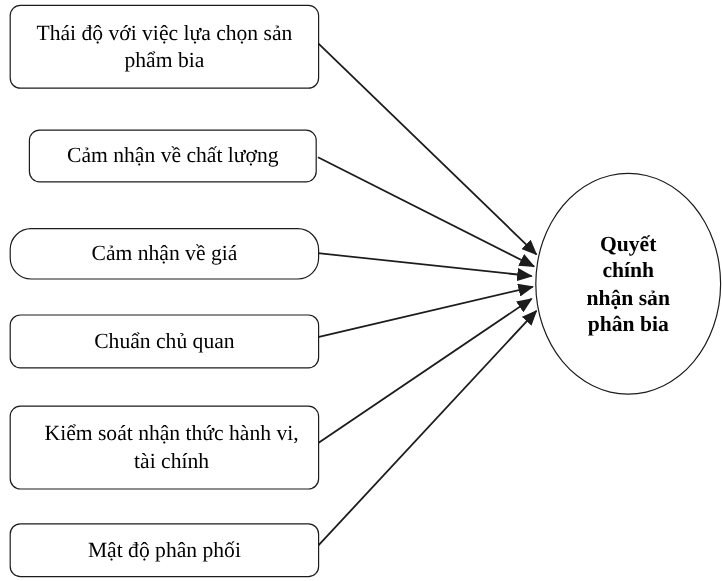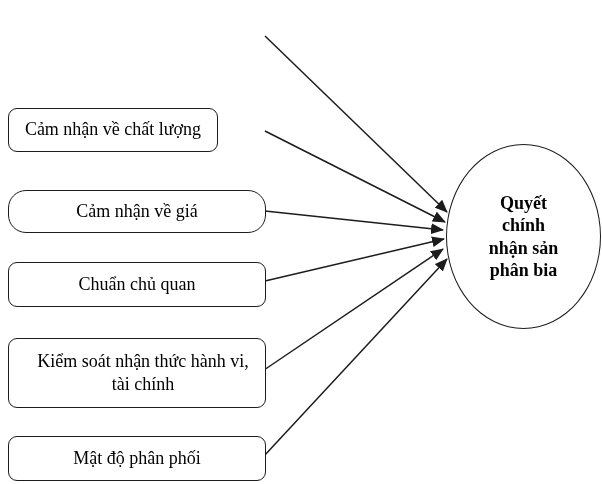--- a/index.html
+++ b/index.html
@@ -54,21 +54,21 @@
     flex-direction: column;
     align-items: center;
     justify-content: center;
     font-size: 18px;
     font-weight: bold;
     line-height: 1.25;
     z-index: 2;
   }
   
   .box-1 { left: 8px;  top: 4px;   width: 258px; height: 70px; }
-  .box-2 { left: 8px;  top: 108px; width: 210px; height: 44px; }
+  .box-2 { left: 24px;  top: 108px; width: 240px; height: 44px; }
   .box-3 { left: 8px;  top: 190px; width: 258px; height: 43px; border-radius: 18px; }
   .box-4 { left: 8px;  top: 262px; width: 258px; height: 45px; }
   .box-5 { left: 8px;  top: 338px; width: 258px; height: 70px; padding-left: 24px; }
   .box-6 { left: 8px;  top: 436px; width: 258px; height: 45px; }
 </style>
 </head>
 <body>
 
 <div class="canvas">
 
@@ -79,20 +79,23 @@
       </marker>
     </defs>
     <line x1="265" y1="36" x2="447" y2="212" stroke="#1c1c1c" stroke-width="1.5" marker-end="url(#arrowhead)"></line>
     <line x1="265" y1="131" x2="445" y2="222" stroke="#1c1c1c" stroke-width="1.5" marker-end="url(#arrowhead)"></line>
     <line x1="265" y1="211" x2="443" y2="230" stroke="#1c1c1c" stroke-width="1.5" marker-end="url(#arrowhead)"></line>
     <line x1="265" y1="281" x2="444" y2="239" stroke="#1c1c1c" stroke-width="1.5" marker-end="url(#arrowhead)"></line>
     <line x1="264" y1="370" x2="443" y2="249" stroke="#1c1c1c" stroke-width="1.5" marker-end="url(#arrowhead)"></line>
     <line x1="264" y1="456" x2="447" y2="259" stroke="#1c1c1c" stroke-width="1.5" marker-end="url(#arrowhead)"></line>
   </svg>
 
+  <div class="factor-box box-1">
+    <span>Thái độ với việc lựa chọn sản phẩm bia</span>
+  </div>
 
   <div class="factor-box box-2">
     <span>Cảm nhận về chất lượng</span>
   </div>
 
   <div class="factor-box box-3">
     <span>Cảm nhận về giá</span>
   </div>
 
   <div class="factor-box box-4">

